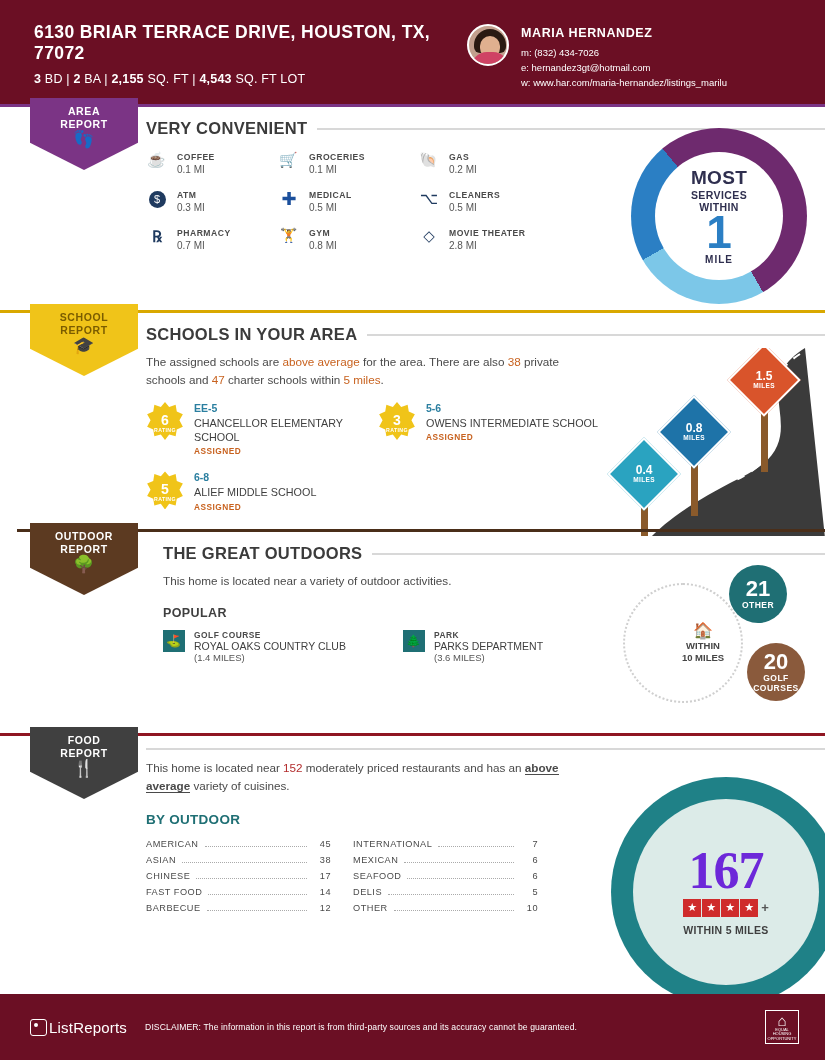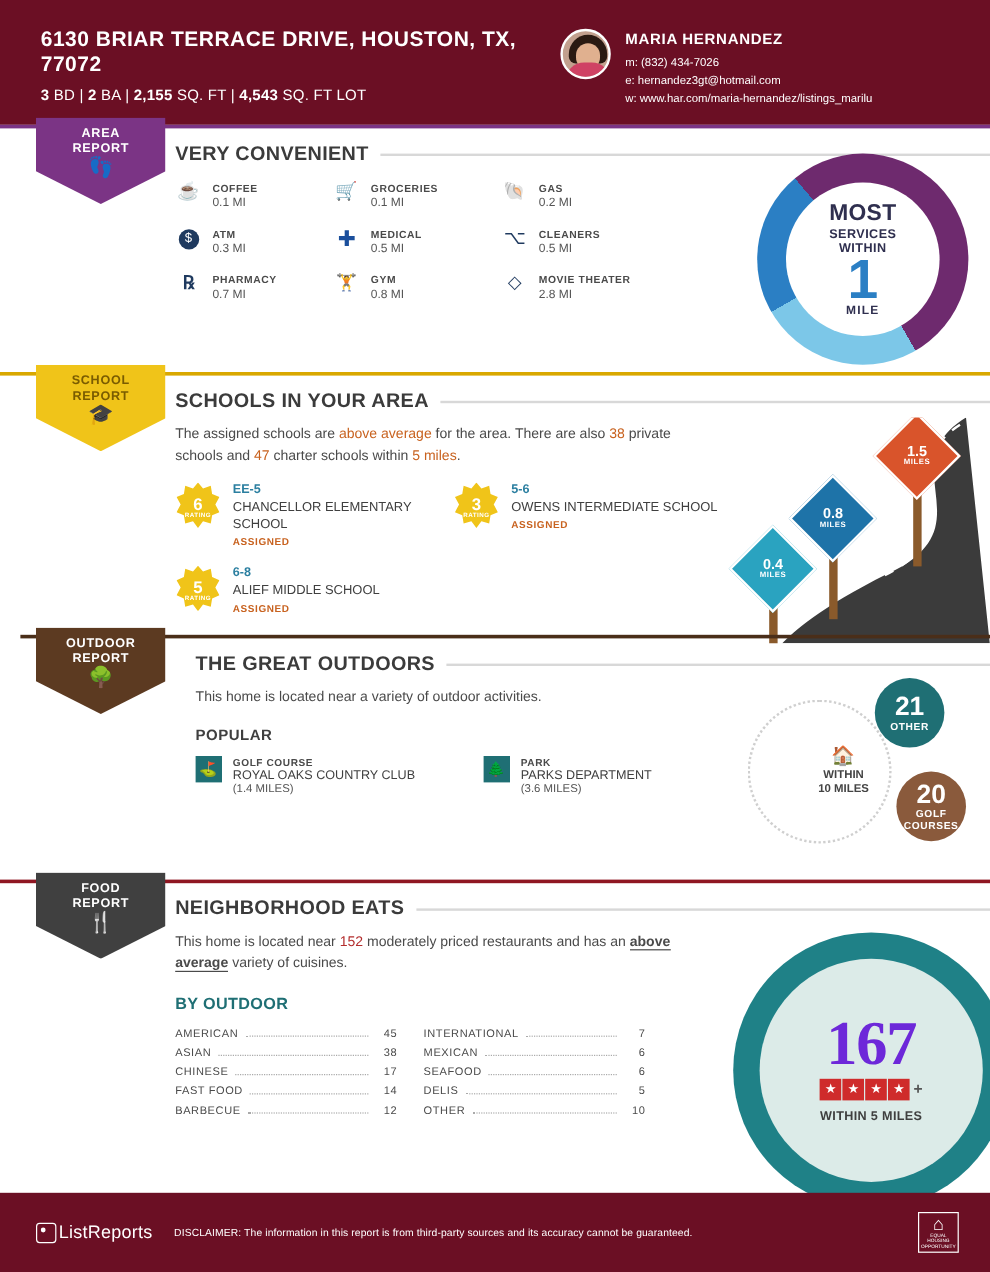--- a/index.html
+++ b/index.html
@@ -461,21 +461,20 @@
   <div class="rule" style="background:#8f1622;"></div>
   <div class="ribbon-wrap">
     <div class="ribbon" style="background:#404040;">
       <div class="t1">FOOD</div>
       <div class="t2">REPORT</div>
       <div class="gly">🍴</div>
     </div>
   </div>
   <div class="sec-body">
     <div class="sec-title-row">
-      <div class="sec-title">NEIGHBORHOOD EATS</div>
       <div class="sec-title-line"></div>
     </div>
     <div class="sec-text">
       <span>This home is located near </span><span class="hl-red">152</span><span> moderately priced restaurants and has an </span><span class="hl-bold-u">above average</span><span> variety of cuisines.</span>
     </div>
     <div class="cat-title">BY OUTDOOR</div>
     <div class="cats">
       <div>
         <div class="cat-row">
             <span class="nm">AMERICAN</span>

